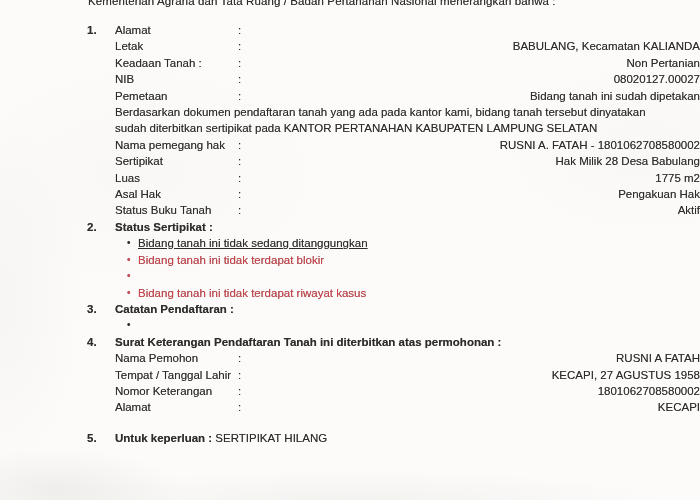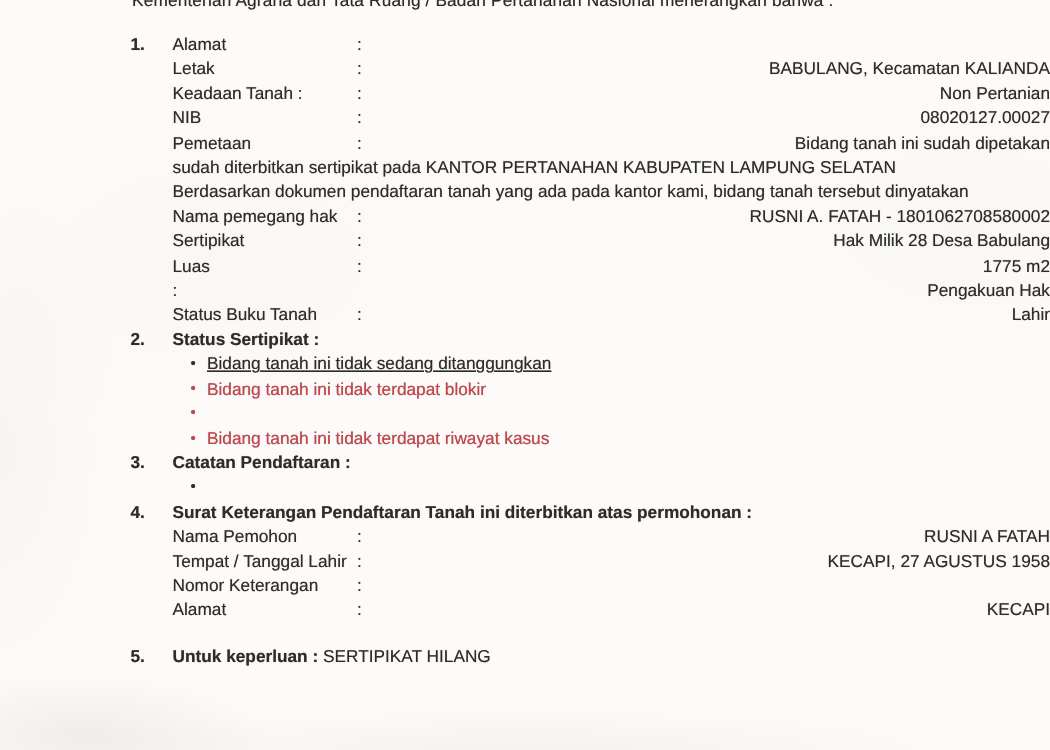--- a/index.html
+++ b/index.html
@@ -72,46 +72,47 @@
           <span class="flabel">NIB</span>
           <span class="fsep">:</span>
           <span class="fval">08020127.00027</span>
         </div>
         <div class="frow">
           <span class="flabel">Pemetaan</span>
           <span class="fsep">:</span>
           <span class="fval">Bidang tanah ini sudah dipetakan</span>
         </div>
 
+        <div class="para">Berdasarkan dokumen pendaftaran tanah yang ada pada kantor kami, bidang tanah tersebut dinyatakan</div>
         <div class="para">sudah diterbitkan sertipikat pada KANTOR PERTANAHAN KABUPATEN LAMPUNG SELATAN</div>
-        <div class="para">Berdasarkan dokumen pendaftaran tanah yang ada pada kantor kami, bidang tanah tersebut dinyatakan</div>
 
         <div class="frow">
           <span class="flabel">Nama pemegang hak</span>
           <span class="fsep">:</span>
           <span class="fval">RUSNI A. FATAH - 1801062708580002</span>
         </div>
         <div class="frow">
           <span class="flabel">Sertipikat</span>
           <span class="fsep">:</span>
           <span class="fval">Hak Milik 28 Desa Babulang</span>
         </div>
         <div class="frow">
           <span class="flabel">Luas</span>
           <span class="fsep">:</span>
           <span class="fval">1775 m2</span>
         </div>
         <div class="frow">
+          <span class="flabel">Asal Hak</span>
           <span class="fsep">:</span>
           <span class="fval">Pengakuan Hak</span>
         </div>
         <div class="frow">
           <span class="flabel">Status Buku Tanah</span>
           <span class="fsep">:</span>
-          <span class="fval">Lahir</span>
+          <span class="fval">Aktif</span>
         </div>
       </div>
     </div>
 
     <div class="section">
       <div class="num">2.</div>
       <div class="sec-body">
         <div class="title">Status Sertipikat :</div>
         <div class="bullets">
           <div class="bullet-row">
@@ -155,20 +156,21 @@
           <span class="fval">RUSNI A FATAH</span>
         </div>
         <div class="frow">
           <span class="flabel">Tempat / Tanggal Lahir</span>
           <span class="fsep">:</span>
           <span class="fval">KECAPI, 27 AGUSTUS 1958</span>
         </div>
         <div class="frow">
           <span class="flabel">Nomor Keterangan</span>
           <span class="fsep">:</span>
+          <span class="fval">1801062708580002</span>
         </div>
         <div class="frow">
           <span class="flabel">Alamat</span>
           <span class="fsep">:</span>
           <span class="fval">KECAPI</span>
         </div>
       </div>
     </div>
 
     <div class="section s5">

